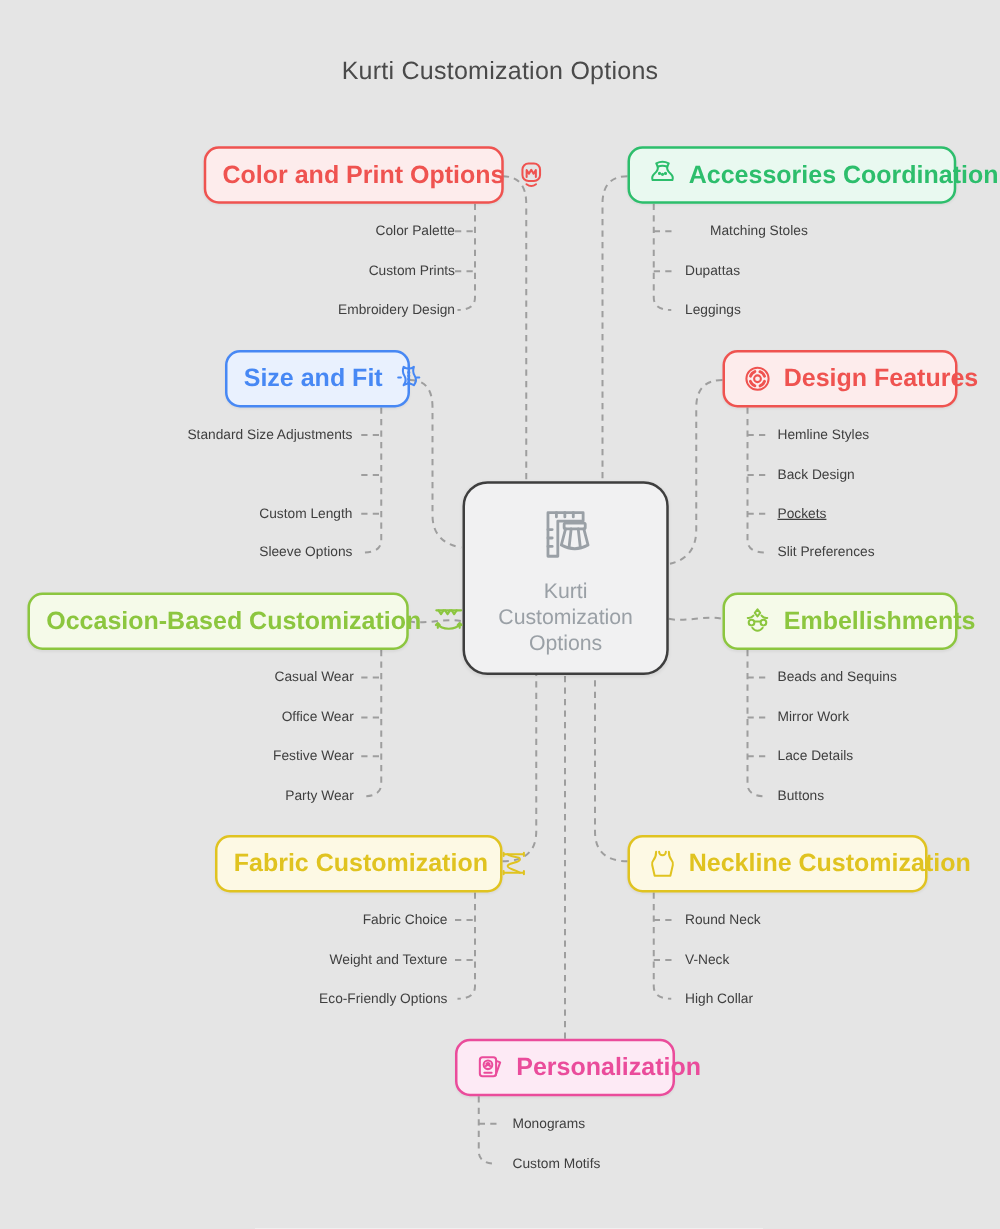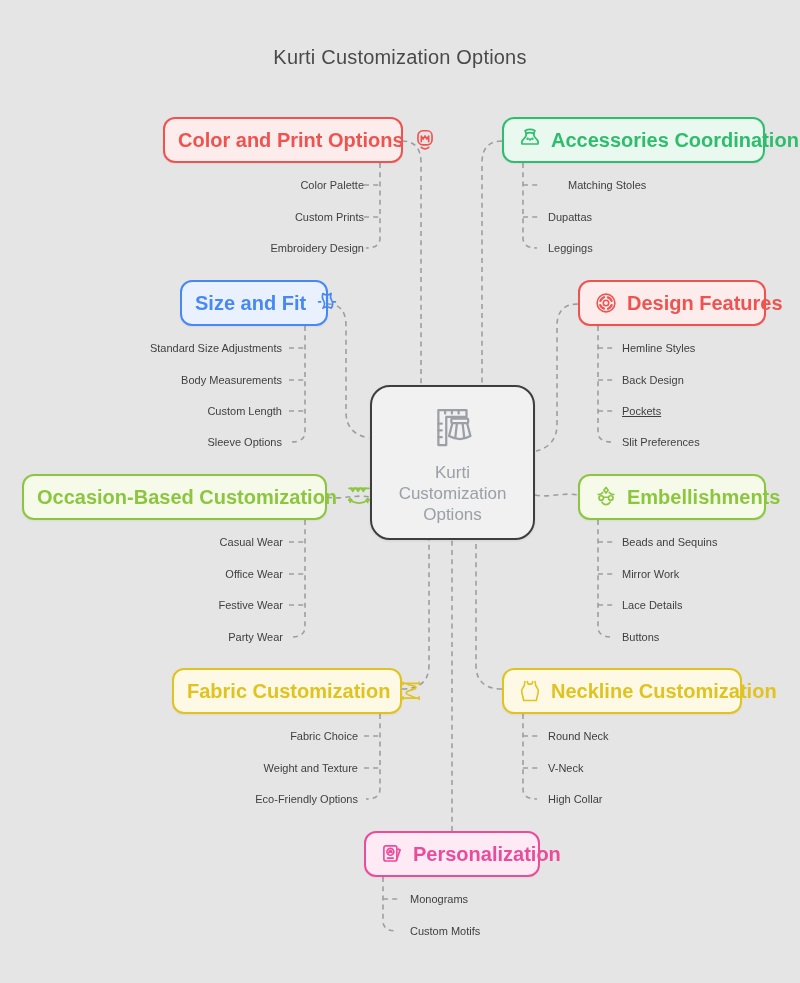--- a/index.html
+++ b/index.html
@@ -196,21 +196,20 @@
 
   <div class="item r" style="right:436px;top:174px;">Color Palette</div>
   <div class="item r" style="right:436px;top:206px;">Custom Prints</div>
   <div class="item r" style="right:436px;top:237px;">Embroidery Design</div>
 
   <div class="item" style="left:552px;top:174px;margin-left:16px;">Matching Stoles</div>
   <div class="item" style="left:548px;top:206px;">Dupattas</div>
   <div class="item" style="left:548px;top:237px;">Leggings</div>
 
   <div class="item r" style="right:518px;top:337px;">Standard Size Adjustments</div>
-  <div class="item r" style="right:518px;top:369px;">Body Measurements</div>
   <div class="item r" style="right:518px;top:400px;">Custom Length</div>
   <div class="item r" style="right:518px;top:431px;">Sleeve Options</div>
 
   <div class="item" style="left:622px;top:337px;">Hemline Styles</div>
   <div class="item" style="left:622px;top:369px;">Back Design</div>
   <div class="item" style="left:622px;top:400px;text-decoration:underline;">Pockets</div>
   <div class="item" style="left:622px;top:431px;">Slit Preferences</div>
 
   <div class="item r" style="right:517px;top:531px;">Casual Wear</div>
   <div class="item r" style="right:517px;top:563px;">Office Wear</div>

